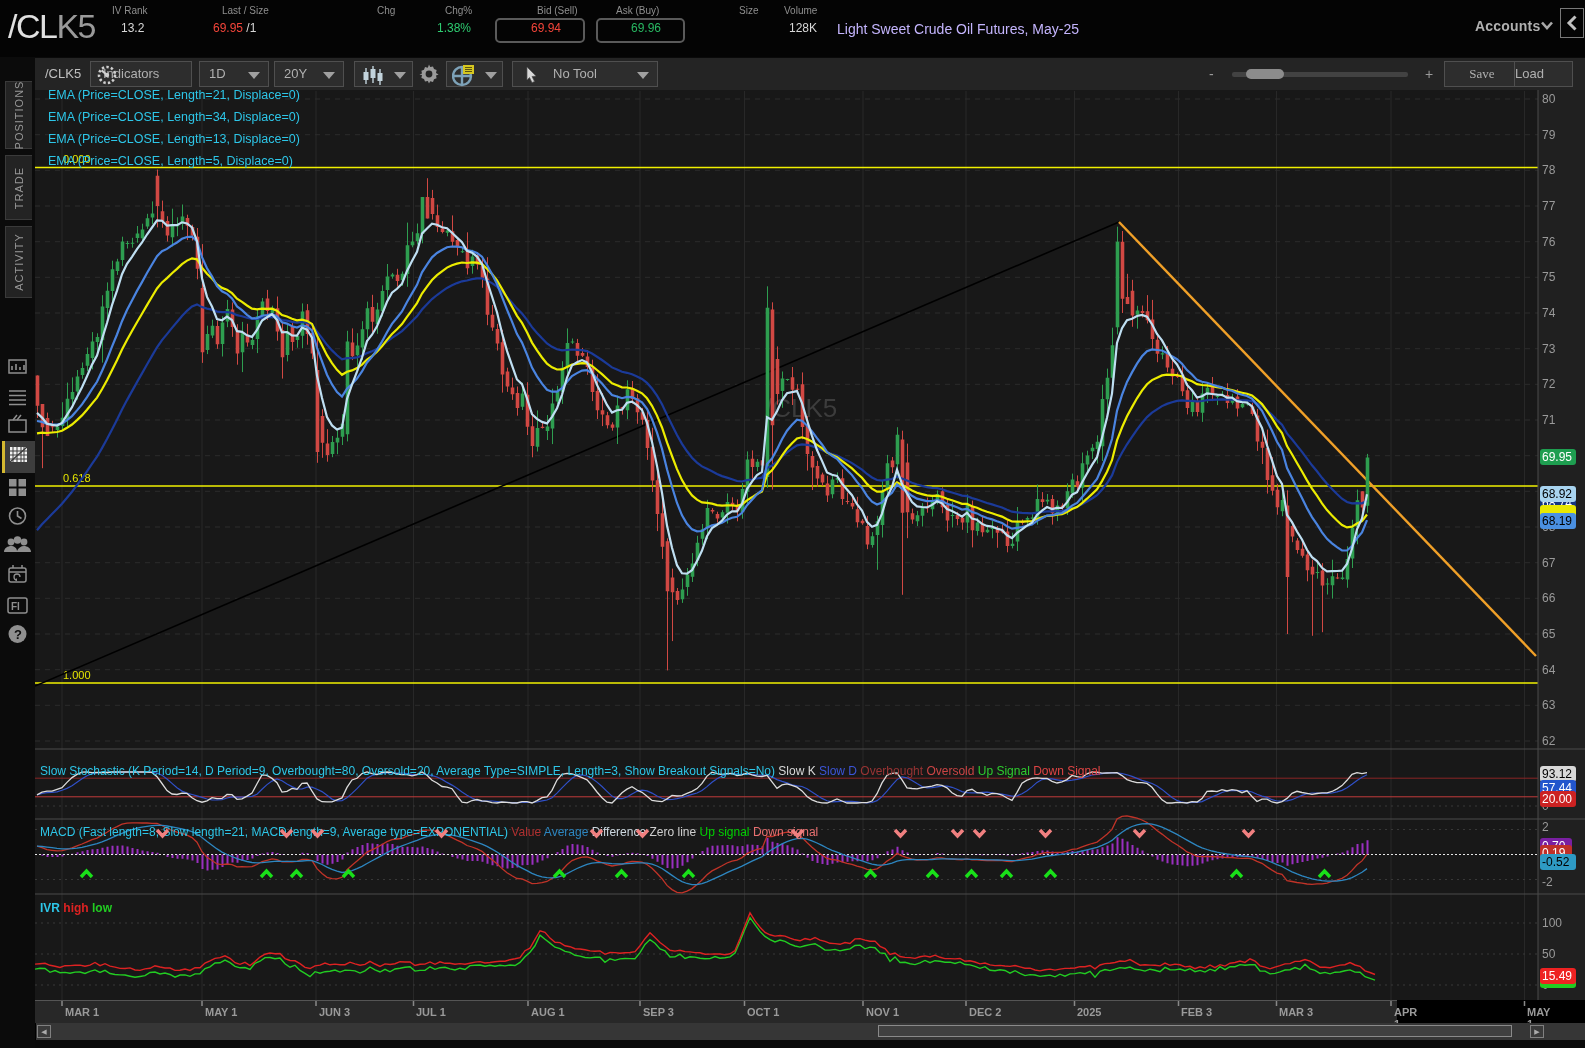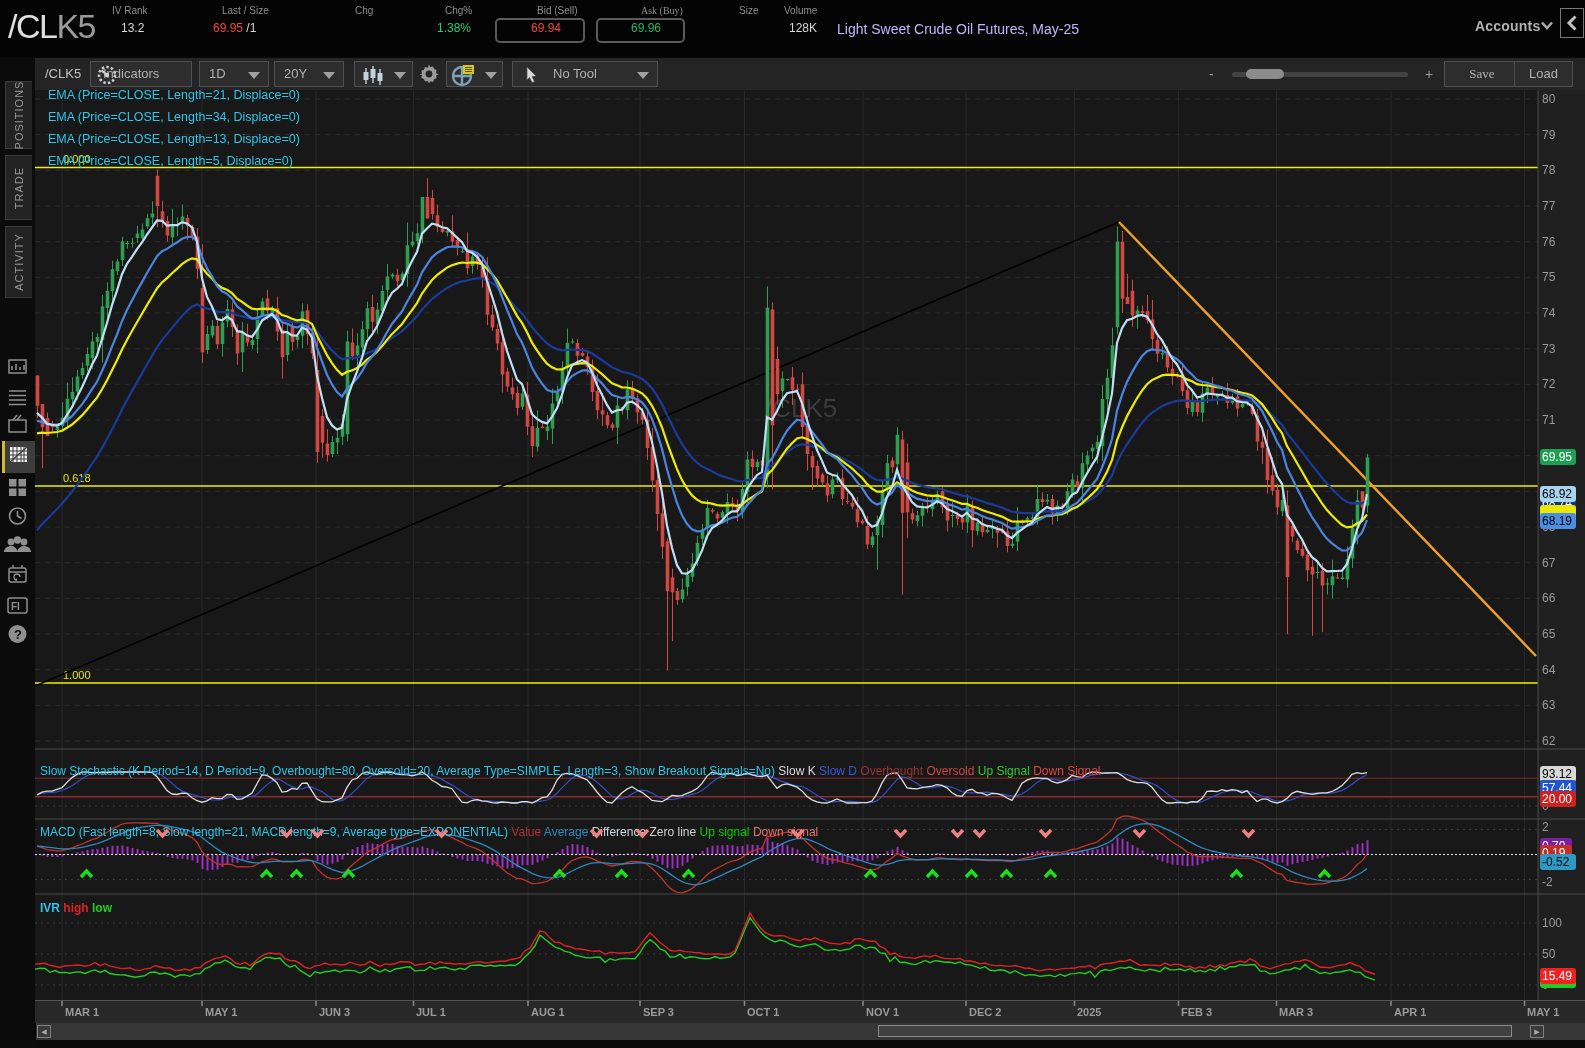--- a/index.html
+++ b/index.html
@@ -10,43 +10,43 @@
 .val{position:absolute;top:21px;font-size:12px;color:#d8d8d8;}
 #toolbar{left:35px;top:57px;width:1550px;height:33px;background:#242424;border-top:1px solid #0a0a0a;}
 .tbtn{position:absolute;top:3px;height:26px;background:#2d2d2d;border:1px solid #4f4f4f;
 color:#b0b0b0;font-size:13px;line-height:24px;}
 .tri{display:inline-block;width:0;height:0;border-left:6px solid transparent;
 border-right:6px solid transparent;border-top:7px solid #a0a0a0;vertical-align:middle;margin-left:6px;}
 #sidebar{left:0;top:57px;width:35px;height:991px;background:#0b0b0b;}
 .stab{position:absolute;left:5px;width:27px;background:#232323;border:1px solid #3a3a3a;border-right:none;}
 .stab span{position:absolute;left:50%;top:50%;transform:translate(-50%,-50%) rotate(-90deg);
 white-space:nowrap;font-size:11px;letter-spacing:1px;color:#989898;}
-#timeaxis{left:35px;top:1000px;width:1550px;height:23px;background:#282828;border-top:1px solid #555;}
+#timeaxis{left:35px;top:1000px;width:1362px;height:23px;background:#282828;border-top:1px solid #555;}
 #timeaxis span{position:absolute;top:5px;font-size:11px;font-weight:bold;color:#9a9a9a;}
 #scrollrow{left:36px;top:1023px;width:1549px;height:17px;background:#363636;}
 #bottomstrip{left:35px;top:1040px;width:1550px;height:8px;background:#0a0a0a;}
 .sarr{position:absolute;top:2px;width:14px;height:13px;background:#3a3a3a;border:1px solid #808080;
 color:#aaa;font-size:7px;line-height:11px;text-align:center;}
 #sthumb{position:absolute;left:842px;top:2px;width:634px;height:12px;background:#404040;border:1px solid #8a8a8a;}
 </style></head>
 <body>
 <div id="topbar" class="abs">
   <div class="abs" style="left:8px;top:7px;font-size:34px;letter-spacing:-1.5px;color:#e0e0e0;">/CL<span style="color:#9a9a9a">K5</span></div>
   <div class="lbl" style="left:112px;">IV Rank</div>
   <div class="val" style="left:121px;">13.2</div>
   <div class="lbl" style="left:222px;">Last / Size</div>
   <div class="val" style="left:213px;color:#f4453a;">69.95<span style="color:#d8d8d8"> /1</span></div>
-  <div class="lbl" style="left:355px;">Chg</div>
+  <div class="lbl" style="left:377px;">Chg</div>
   <div class="val" style="left:363px;color:#2ecc71;margin-top:42px;">0.95</div>
   <div class="lbl" style="left:445px;">Chg%</div>
   <div class="val" style="left:437px;color:#2ecc71;">1.38%</div>
   <div class="lbl" style="left:537px;">Bid (Sell)</div>
   <div class="abs" style="left:495px;top:18px;width:90px;height:25px;border:2px solid #5a5a5a;border-radius:5px;"></div>
   <div class="val" style="left:531px;color:#f4453a;">69.94</div>
-  <div class="lbl" style="left:641px;font-family:Liberation Serif, serif;">Ask (Buy)</div>
+  <div class="lbl" style="left:616px;">Ask (Buy)</div>
   <div class="abs" style="left:596px;top:18px;width:89px;height:25px;border:2px solid #5a5a5a;border-radius:5px;"></div>
   <div class="val" style="left:631px;color:#28b862;">69.96</div>
   <div class="lbl" style="left:739px;">Size</div>
   <div class="val" style="left:697px;margin-top:44px;">35x20</div>
   <div class="lbl" style="left:784px;">Volume</div>
   <div class="val" style="left:789px;">128K</div>
   <div class="abs" style="left:837px;top:21px;font-size:14px;color:#c4b5fd;">Light Sweet Crude Oil Futures, May-25</div>
   <div class="abs" style="left:1475px;top:18px;font-size:14px;font-weight:bold;color:#b0b0b0;letter-spacing:0.2px;">Accounts</div>
   <svg class="abs" style="left:1540px;top:21px" width="14" height="9">
       <path d="M2 1.5l5 5.5 5-5.5" stroke="#a8a8a8" stroke-width="2.6" fill="none"></path>
@@ -95,21 +95,21 @@
   <div class="tbtn" style="left:477px;width:146px;padding-left:40px;">No Tool<span class="tri" style="float:right;margin:10px 8px 0 0;"></span>
     <svg class="abs" style="left:12px;top:4px" width="14" height="18" viewBox="0 0 14 18">
         <path d="M2 1l9 9-4 .5 2.5 5-2.5 1-2.5-5L2 14z" fill="#d8d8d8" stroke="#555" stroke-width=".7"></path>
       </svg>
   </div>
   <div class="abs" style="left:1174px;top:8px;color:#9a9a9a;font-size:14px;">-</div>
   <div class="abs" style="left:1197px;top:14px;width:176px;height:5px;background:#424242;border-radius:2px;"></div>
   <div class="abs" style="left:1211px;top:11px;width:38px;height:10px;background:#8c8c8c;border-radius:5px;"></div>
   <div class="abs" style="left:1390px;top:8px;color:#9a9a9a;font-size:14px;">+</div>
   <div class="tbtn" style="left:1409px;width:76px;text-align:center;font-family:Liberation Serif, serif;">Save</div>
-  <div class="tbtn" style="left:1479px;width:59px;text-align:center;">Load</div>
+  <div class="tbtn" style="left:1479px;width:59px;">Load</div>
 </div>
 
 <div id="sidebar" class="abs">
   <div class="stab" style="top:24px;height:68px;">
       <span>POSITIONS</span>
     </div>
   <div class="stab" style="top:98px;height:65px;">
       <span>TRADE</span>
     </div>
   <div class="stab" style="top:169px;height:72px;">

